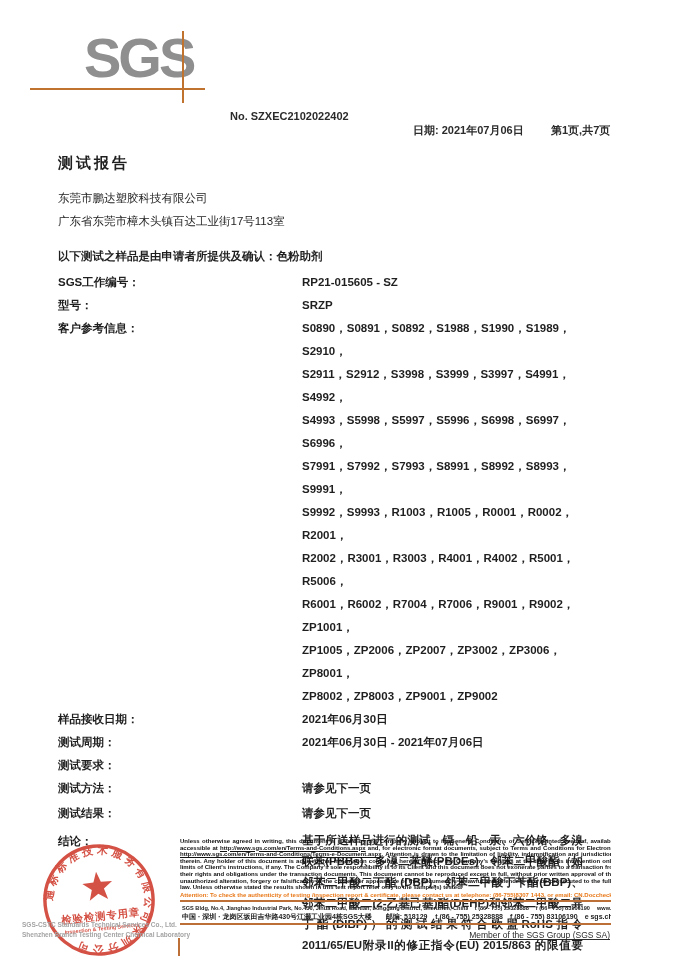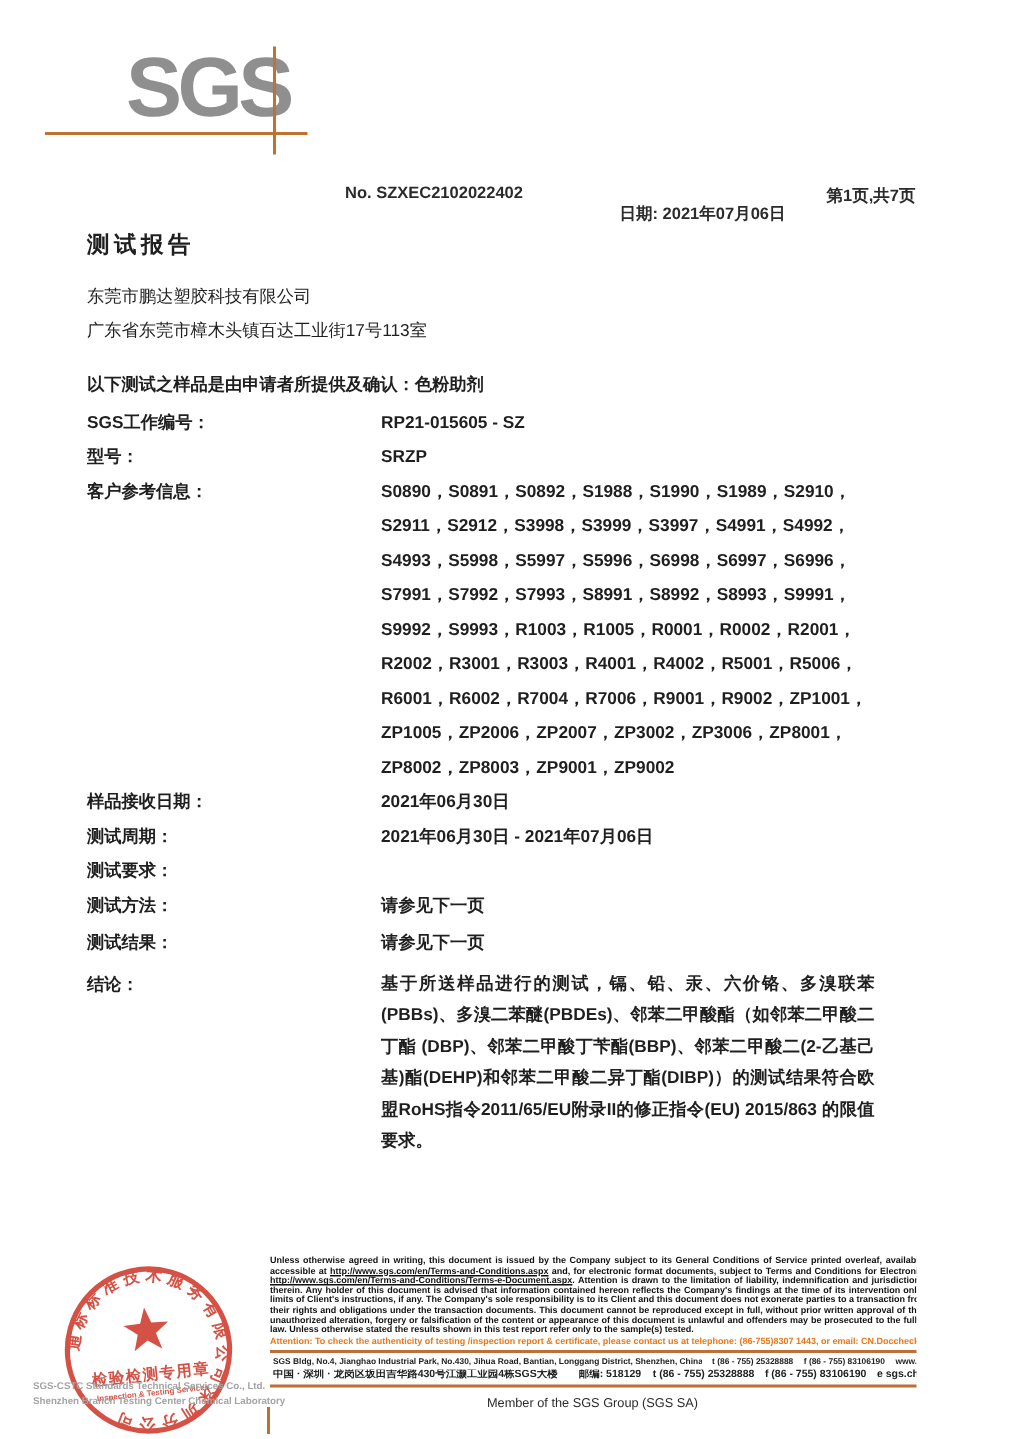--- a/index.html
+++ b/index.html
@@ -5,47 +5,47 @@
   html,body{margin:0;padding:0;background:#ffffff;}
   .page{position:relative;width:611px;height:959px;background:#fff;overflow:hidden;
         font-family:"Liberation Sans","DejaVu Sans",sans-serif;color:#1f1f1f;}
   
   .logo-text{position:absolute;left:84px;top:30px;font-size:56px;font-weight:700;
              color:#8f8f8f;letter-spacing:-3px;line-height:56px;}
   .logo-hline{position:absolute;left:30px;top:88px;width:175px;height:2px;background:#c0732f;}
   .logo-vline{position:absolute;left:182px;top:31px;width:2px;height:72px;background:#c0732f;}
   
   .report-title{position:absolute;left:58px;top:119px;font-size:15px;font-weight:700;letter-spacing:3px;margin-top:35px;}
-  .report-no{position:absolute;left:230px;top:123px;font-size:11px;font-weight:600;color:#2b2b2b;}
-  .report-date{position:absolute;left:413px;top:123px;font-size:11px;font-weight:600;color:#2b2b2b;margin-top:12px;}
+  .report-no{position:absolute;left:230px;top:110px;font-size:11px;font-weight:600;color:#2b2b2b;}
+  .report-date{position:absolute;left:413px;top:123px;font-size:11px;font-weight:600;color:#2b2b2b;}
   .report-page{position:absolute;left:551px;top:123px;font-size:11px;font-weight:600;color:#2b2b2b;}
   
   .applicant{position:absolute;left:58px;top:160px;font-size:11.5px;line-height:23px;font-weight:400;margin-top:27px;}
   
   .statement{position:absolute;left:58px;top:249px;font-size:11.5px;font-weight:600;}
   .rows{position:absolute;left:58px;top:271px;right:28px;font-size:11.5px;line-height:23px;}
   .row{display:flex;align-items:flex-start;gap:24px;}
   .row .label{width:172px;flex:none;font-weight:600;}
-  .row .value{flex:1;font-weight:600;}
+  .row .value{flex:1;font-weight:600;margin-left:48px;}
   .row.result{margin-top:2px;align-items:flex-end;}
   .row.conclusion{margin-top:5px;}
   .row.conclusion .value{line-height:21px;text-align:justify;}
   
   .footer-right{position:absolute;left:180px;top:838px;width:478px;}
   .disclaimer{font-size:6px;line-height:6.6px;color:#111;text-align:justify;font-weight:600;}
   .disclaimer .u{text-decoration:underline;}
   .attention{font-size:6px;line-height:6.6px;color:#e87818;font-weight:700;margin-top:1px;}
   .addr-block{margin-top:2px;border-top:2px solid #bd6f38;border-bottom:2px solid #bd6f38;
               padding:2px 0 2px 2px;}
   .addr-line{display:flex;gap:7px;font-size:5.6px;line-height:8.5px;white-space:nowrap;
              color:#222;font-weight:600;align-items:baseline;}
   .addr-line .a-grow{flex:1;overflow:hidden;}
   .addr-line.cn{font-size:7px;}
   .addr-line.cn .a-zip{margin-left:14px;}
-  .member{margin-top:5px;text-align:center;padding-right:48px;font-size:8.5px;color:#2b2b2b;}
+  .member{margin-top:5px;text-align:right;padding-right:48px;font-size:8.5px;color:#2b2b2b;text-decoration:underline;}
   .addr-vtick{position:absolute;left:-2px;top:100px;width:2px;height:18px;background:#bd6f38;}
   
   .lab-name{position:absolute;left:22px;top:920px;font-size:6.5px;line-height:10px;
             color:#a4a4a4;font-weight:700;}
   .stamp{position:absolute;left:40px;top:841px;width:118px;height:118px;
          transform:rotate(-6deg);opacity:.88;}
 </style>
 </head>
 <body>
 

